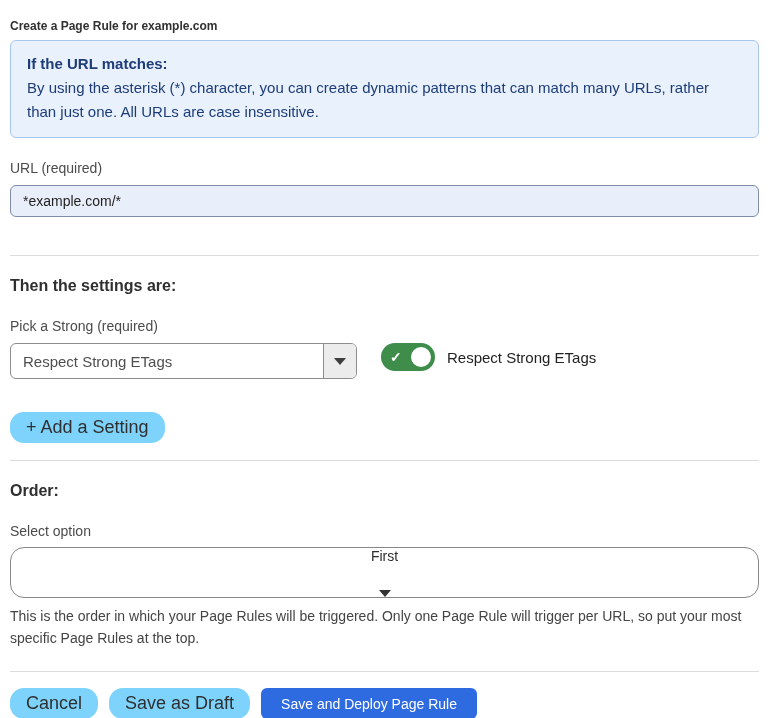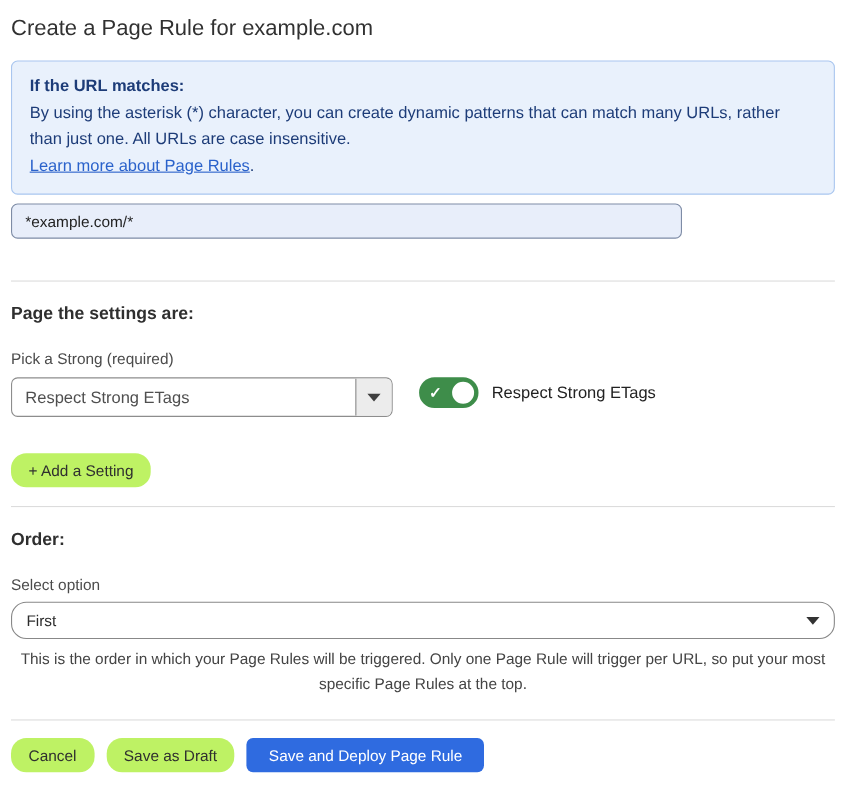--- a/index.html
+++ b/index.html
@@ -5,28 +5,27 @@
   * { box-sizing: border-box; margin: 0; padding: 0; }
   html, body { width: 769px; height: 718px; background: #ffffff; }
   body {
     font-family: "Liberation Sans", sans-serif;
     color: #36393f;
     overflow: hidden;
   }
   .page { padding: 12px 10px 0 10px; width: 769px; }
 
   h1.page-title {
-    font-size: 20px;
-    font-weight: 400;
+    font-size: 12px;
+    font-weight: 700;
     color: #313131;
     line-height: 28px;
   }
 
   .info-box {
-    margin-top: 15px;
     background: #e9f1fc;
     border: 1px solid #a9c6ef;
     border-radius: 6px;
     padding: 11px 30px 13px 16px;
     color: #1d3c78;
     font-size: 15px;
     line-height: 24px;
   }
   .info-box .info-heading { font-weight: 700; }
   .info-box a.learn-link {
@@ -39,21 +38,21 @@
   .field-label {
     display: block;
     margin-top: 21px;
     font-size: 14px;
     color: #4b4b4b;
     line-height: 18px;
   }
 
   input.url-input {
     margin-top: 8px;
-    width: 610px;
+    width: 749px;
     height: 32px;
     background: #e8eefa;
     border: 1.5px solid #7e8ca6;
     border-radius: 6px;
     padding: 12px 12px;
     font-family: "Liberation Sans", sans-serif;
     font-size: 14px;
     color: #1f1f1f;
     outline: none;
   }
@@ -154,55 +153,55 @@
     font-size: 15px;
     color: #222222;
   }
 
   button {
     font-family: "Liberation Sans", sans-serif;
     border: none;
     cursor: pointer;
   }
   .btn-gray {
-    background: #bef264;
+    background: #7dd3fc;
     color: #2f2f2f;
-    font-size: 14px;
+    font-size: 18px;
     border-radius: 14px;
     padding: 0 16px;
     height: 31px;
   }
   .add-setting-btn { margin-top: 33px; }
 
   .full-select {
     margin-top: 7px;
     width: 749px;
-    height: 34px;
+    height: 51px;
     border: 1px solid #888888;
     border-radius: 14px;
     background: #ffffff;
     display: flex;
     align-items: center;
     justify-content: space-between;
     padding: 0 13px;
     cursor: pointer;
+    flex-direction: column;
   }
   .full-select .full-select-value {
     font-size: 14px;
     color: #2d2d2d;
   }
   .full-select .caret { border-top-color: #333333; }
 
   .help-text {
     margin-top: 7px;
     font-size: 14px;
     color: #444444;
     line-height: 22px;
     max-width: 749px;
-    text-align: center;
   }
 
   .actions {
     margin-top: 16px;
     display: flex;
     align-items: center;
     gap: 11px;
   }
   .btn-primary {
     background: #2f6be0;
@@ -216,30 +215,28 @@
 </head>
 <body>
 
 <div class="page">
 
   <h1 class="page-title">Create a Page Rule for example.com</h1>
 
   <div class="info-box">
     <div class="info-heading">If the URL matches:</div>
     <div class="info-body">By using the asterisk (*) character, you can create dynamic patterns that can match many URLs, rather than just one. All URLs are case insensitive.</div>
-    <div>
-      <a class="learn-link">Learn more about Page Rules</a><span class="link-period">.</span>
-    </div>
-  </div>
-
+  </div>
+
+  <label class="field-label">URL (required)</label>
   <input class="url-input" type="text" value="*example.com/*" style="">
 
   <hr class="divider divider-1">
 
-  <h2 class="section-heading">Page the settings are:</h2>
+  <h2 class="section-heading">Then the settings are:</h2>
 
   <label class="field-label">Pick a Strong (required)</label>
 
   <div class="setting-row">
     <div class="select-box">
       <div class="select-value">Respect Strong ETags</div>
       <div class="select-arrow">
         <span class="caret"></span>
       </div>
     </div>

